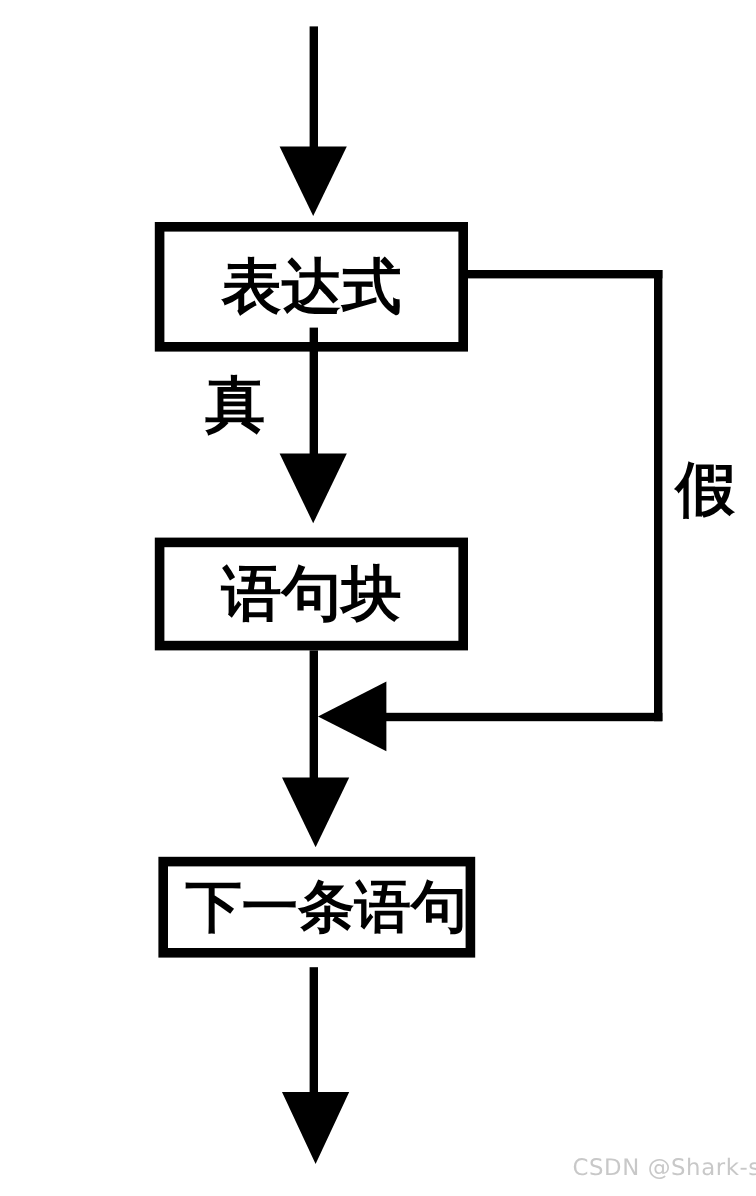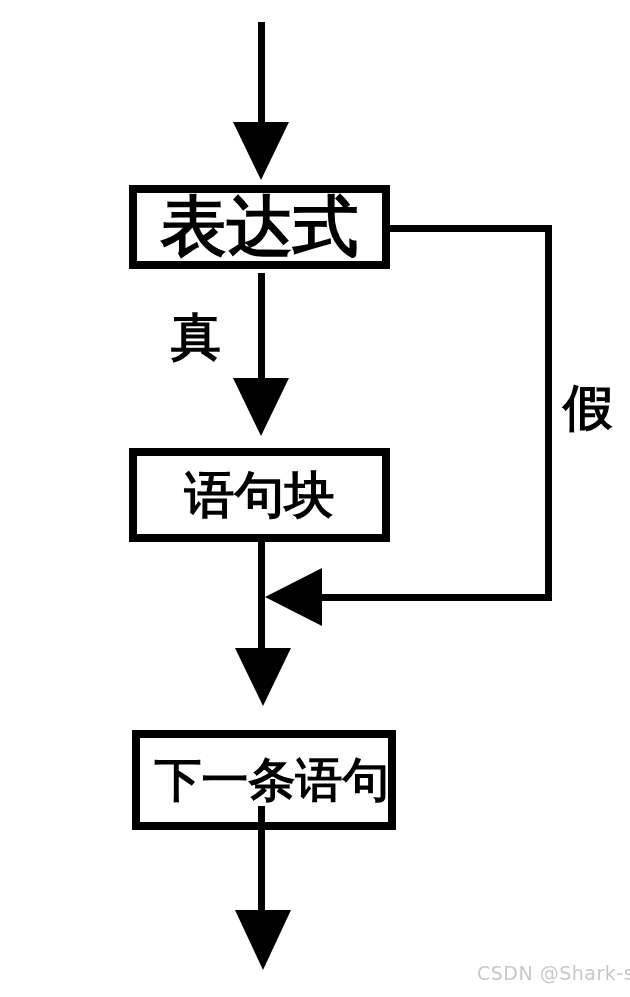--- a/index.html
+++ b/index.html
@@ -45,30 +45,30 @@
     border: 8px solid #000000;
     background: #ffffff;
     display: flex;
     align-items: center;
     justify-content: center;
     font-weight: bold;
     color: #000000;
     white-space: nowrap;
   }
   .node-expression {
-    left: 129px; top: 185px; width: 261px; height: 84px;
-    font-size: 66px;
+    left: 129px; top: 185px; width: 261px; height: 108px;
+    font-size: 50px;
   }
   .node-statement-block {
     left: 129px; top: 448px; width: 261px; height: 94px;
     font-size: 50px;
     text-align: right;
   }
   .node-next-statement {
-    left: 132px; top: 730px; width: 264px; height: 100px;
+    left: 132px; top: 714px; width: 264px; height: 84px;
     font-size: 47px;
     padding-left: 16px;
   }
 
   
   .edge-label {
     position: absolute;
     font-weight: bold;
     font-size: 50px;
     color: #000000;

